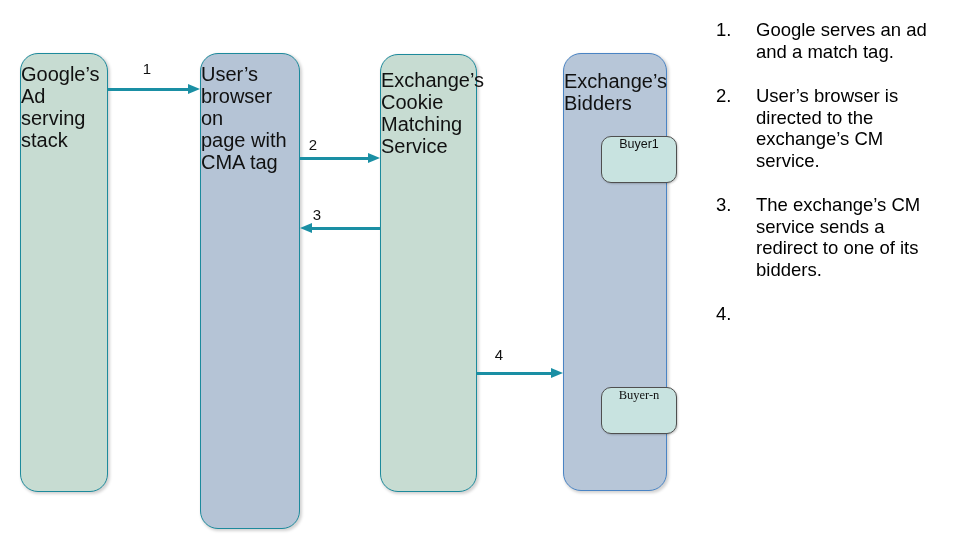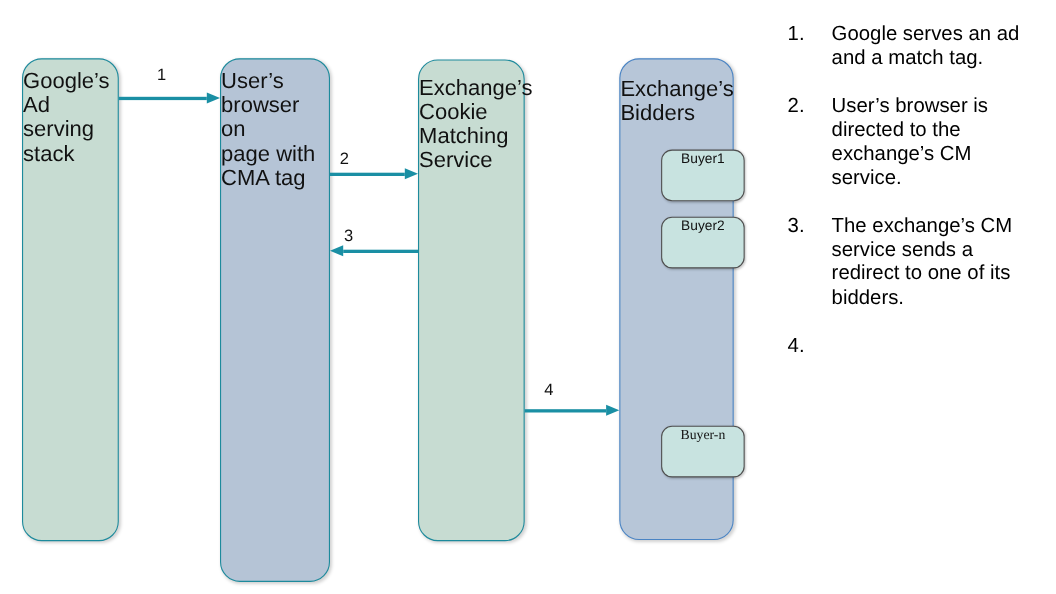--- a/index.html
+++ b/index.html
@@ -133,23 +133,20 @@
 Service</span>
   </div>
 
   <div class="lane" style="left: 563px; top: 53px; width: 104px; height: 438px; padding-top: 16px; background-color: rgb(183, 198, 216); border-color: rgb(74, 132, 196);">
     <span class="lane-label">Exchange’s
 Bidders</span>
 
     <div class="buyer" style="top: 82px; background-color: rgb(200, 227, 224); border-color: rgb(79, 79, 79);">
       <span class="buyer-label">Buyer1</span>
     </div>
-    <div class="buyer" style="top: 143px; background-color: rgb(200, 227, 224); border-color: rgb(79, 79, 79);">
-      <span class="buyer-label">Buyer2</span>
-    </div>
     <div class="buyer" style="top: 333px; background-color: rgb(200, 227, 224); border-color: rgb(79, 79, 79); font-family: Liberation Serif, serif;">
       <span class="buyer-label">Buyer-n</span>
     </div>
   </div>
 
   <div class="arrow" style="left:108px; top:83px; width:92px;">
     <div class="shaft" style="background-color: rgb(26, 143, 164);"></div>
     <div class="head-right" style="border-left-color: rgb(26, 143, 164);"></div>
   </div>
   <div class="arrow-label" style="left:136px; top:60px;">1</div>

